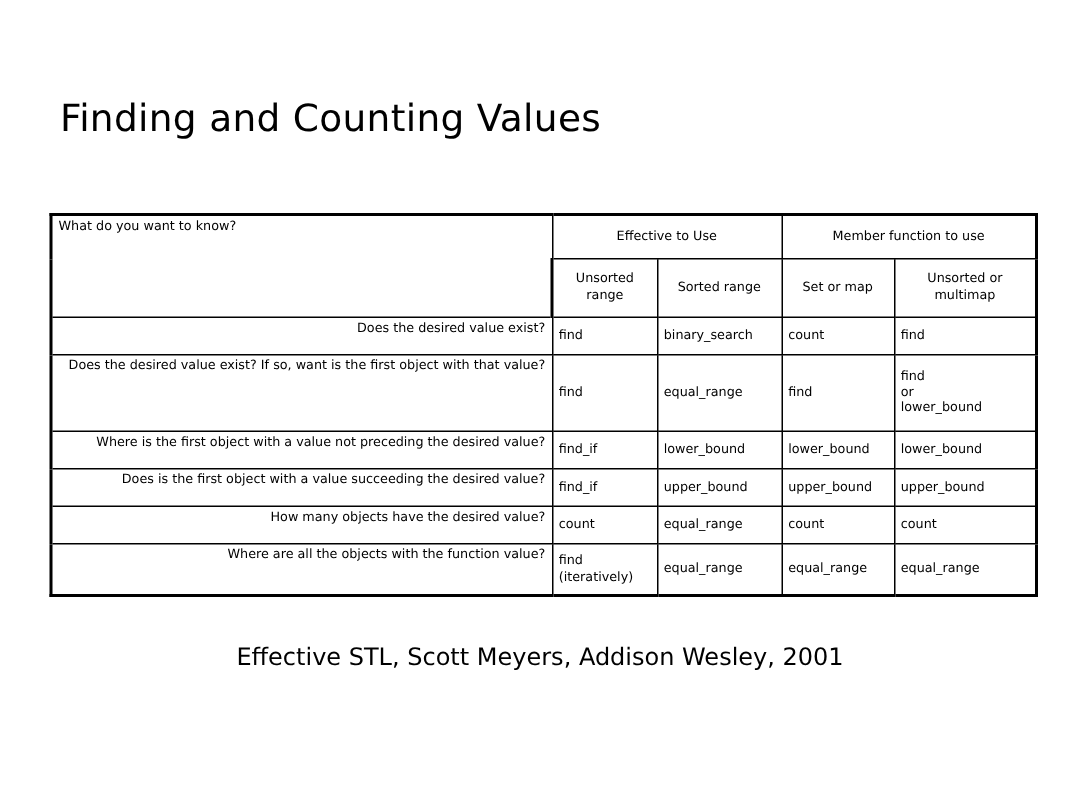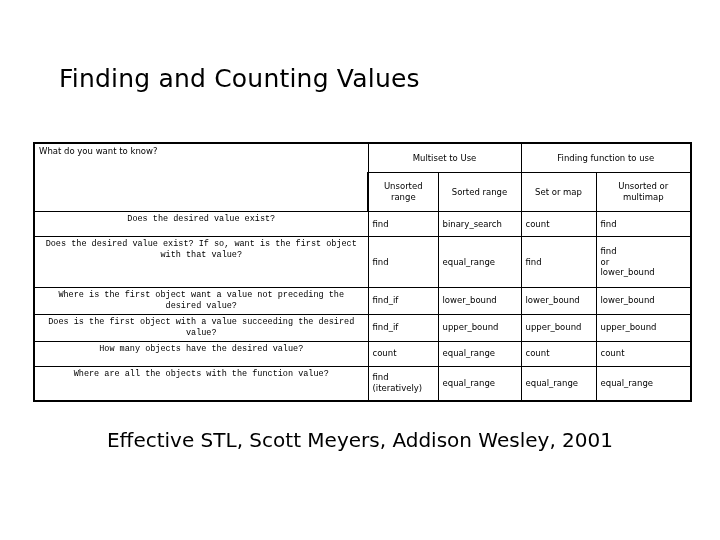--- a/index.html
+++ b/index.html
@@ -19,21 +19,21 @@
   .slide {
     position: absolute;
     left: 0;
     top: 0;
     width: 720px;
     height: 540px;
   }
 
   .slide-title {
     position: absolute;
-    left: 59px;
+    left: 40px;
     top: 64px;
     font-size: 25px;
     font-weight: 400;
     letter-spacing: 0.2px;
     color: #000000;
     white-space: nowrap;
   }
 
   .table-wrap {
     position: absolute;
@@ -79,42 +79,41 @@
     height: 24px;
   }
 
   td.sub-head {
     text-align: center;
     vertical-align: middle;
     height: 34px;
   }
 
   td.q-cell {
-    text-align: center;
+    text-align: right;
     vertical-align: top;
     padding-left: 7px;
     padding-top: 5px;
-    font-family: Liberation Mono, monospace;
   }
 
   td.v-cell {
     vertical-align: middle;
   }
 
   tr.r-short td { height: 20px; }
   tr.r-tall td { height: 46px; }
   tr.r-mid td { height: 29px; }
 
   .footer-note {
     position: absolute;
     left: 0;
     top: 428px;
     width: 720px;
     text-align: center;
-    font-size: 20px;
+    font-size: 16px;
     color: #000000;
   }
 </style>
 </head>
 <body>
 
 <div class="slide">
 
   <div class="slide-title">Finding and Counting Values</div>
 
@@ -123,22 +122,22 @@
       <colgroup>
         <col style="width:334px">
         <col style="width:70px">
         <col style="width:83px">
         <col style="width:75px">
         <col style="width:95px">
       </colgroup>
       <tbody>
         <tr>
           <td class="q-head" rowspan="2">What do you want to know?</td>
-          <td class="grp-head" colspan="2">Multiset to Use</td>
-          <td class="grp-head" colspan="2">Finding function to use</td>
+          <td class="grp-head" colspan="2">Effective to Use</td>
+          <td class="grp-head" colspan="2">Member function to use</td>
         </tr>
         <tr>
           <td class="sub-head">Unsorted range</td>
           <td class="sub-head">Sorted range</td>
           <td class="sub-head">Set or map</td>
           <td class="sub-head">Unsorted or multimap</td>
         </tr>
 
         <tr class="r-short">
           <td class="q-cell">Does the desired value exist?</td>
@@ -152,21 +151,21 @@
           <td class="q-cell">Does the desired value exist?  If so, want is the first object with that value?</td>
           <td class="v-cell">find</td>
           <td class="v-cell">equal_range</td>
           <td class="v-cell">find</td>
           <td class="v-cell" style="white-space: pre-line;">find
 or
 lower_bound</td>
         </tr>
 
         <tr class="r-short">
-          <td class="q-cell">Where is the first object want a value not preceding the desired value?</td>
+          <td class="q-cell">Where is the first object with a value not preceding the desired value?</td>
           <td class="v-cell">find_if</td>
           <td class="v-cell">lower_bound</td>
           <td class="v-cell">lower_bound</td>
           <td class="v-cell">lower_bound</td>
         </tr>
 
         <tr class="r-short">
           <td class="q-cell">Does is the first object with a value succeeding the desired value?</td>
           <td class="v-cell">find_if</td>
           <td class="v-cell">upper_bound</td>

